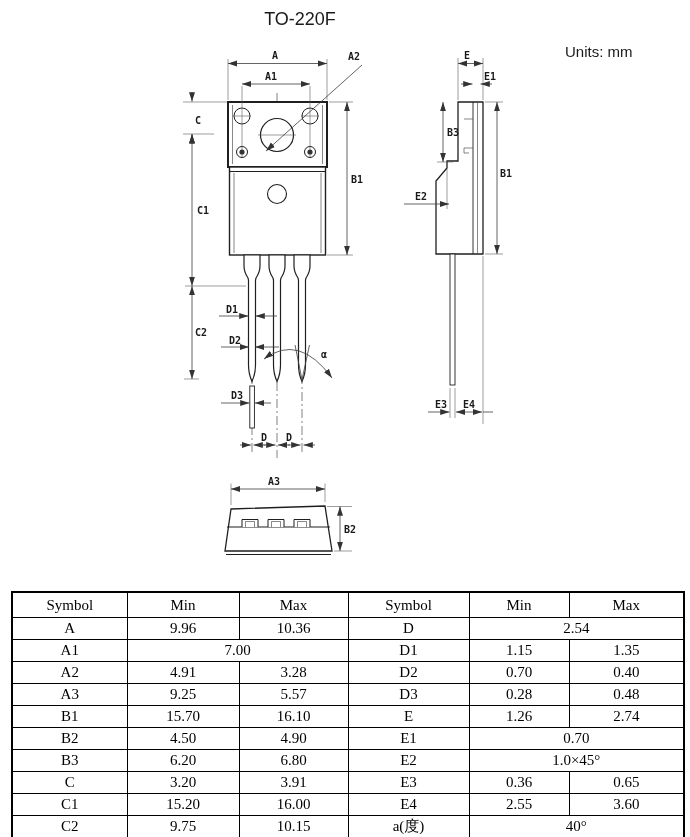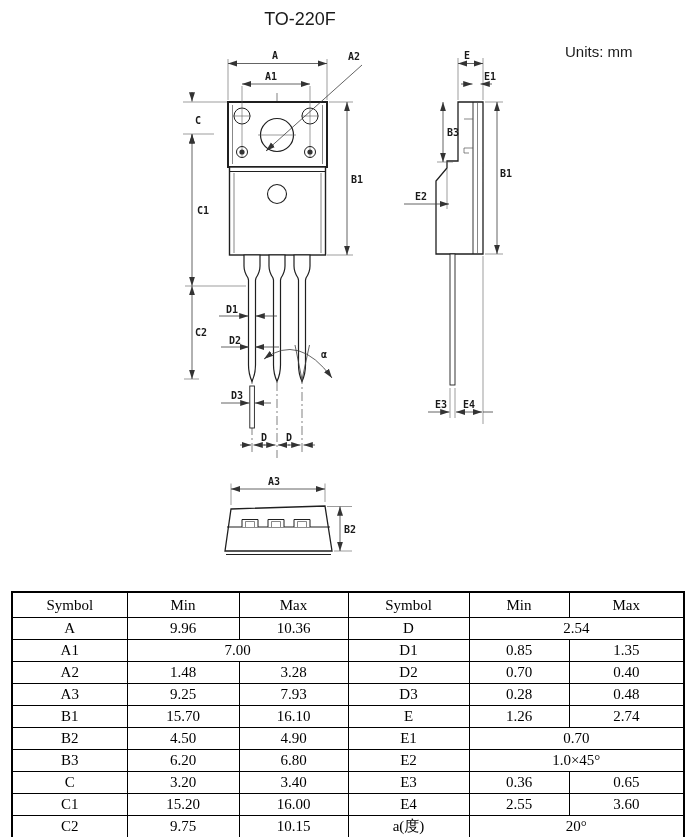--- a/index.html
+++ b/index.html
@@ -224,35 +224,35 @@
     <td class="sym">A</td>
     <td>9.96</td>
     <td>10.36</td>
     <td class="sym">D</td>
     <td colspan="2">2.54</td>
   </tr>
   <tr>
     <td class="sym">A1</td>
     <td colspan="2">7.00</td>
     <td class="sym">D1</td>
-    <td>0.85</td>
+    <td>1.15</td>
     <td>1.35</td>
   </tr>
   <tr>
     <td class="sym">A2</td>
-    <td>1.48</td>
+    <td>4.91</td>
     <td>3.28</td>
     <td class="sym">D2</td>
     <td>0.70</td>
     <td>0.40</td>
   </tr>
   <tr>
     <td class="sym">A3</td>
     <td>9.25</td>
-    <td>7.93</td>
+    <td>5.57</td>
     <td class="sym">D3</td>
     <td>0.28</td>
     <td>0.48</td>
   </tr>
   <tr>
     <td class="sym">B1</td>
     <td>15.70</td>
     <td>16.10</td>
     <td class="sym">E</td>
     <td>1.26</td>
@@ -268,36 +268,36 @@
   <tr>
     <td class="sym">B3</td>
     <td>6.20</td>
     <td>6.80</td>
     <td class="sym">E2</td>
     <td colspan="2">1.0×45°</td>
   </tr>
   <tr>
     <td class="sym">C</td>
     <td>3.20</td>
-    <td>3.40</td>
+    <td>3.91</td>
     <td class="sym">E3</td>
     <td>0.36</td>
     <td>0.65</td>
   </tr>
   <tr>
     <td class="sym">C1</td>
     <td>15.20</td>
     <td>16.00</td>
     <td class="symr">E4</td>
     <td>2.55</td>
     <td>3.60</td>
   </tr>
   <tr>
     <td class="sym">C2</td>
     <td>9.75</td>
     <td>10.15</td>
     <td class="symr">a(度)</td>
-    <td colspan="2">20°</td>
+    <td colspan="2">40°</td>
   </tr>
 </tbody>
     </table>
 
 </div>
 
 </body></html>

